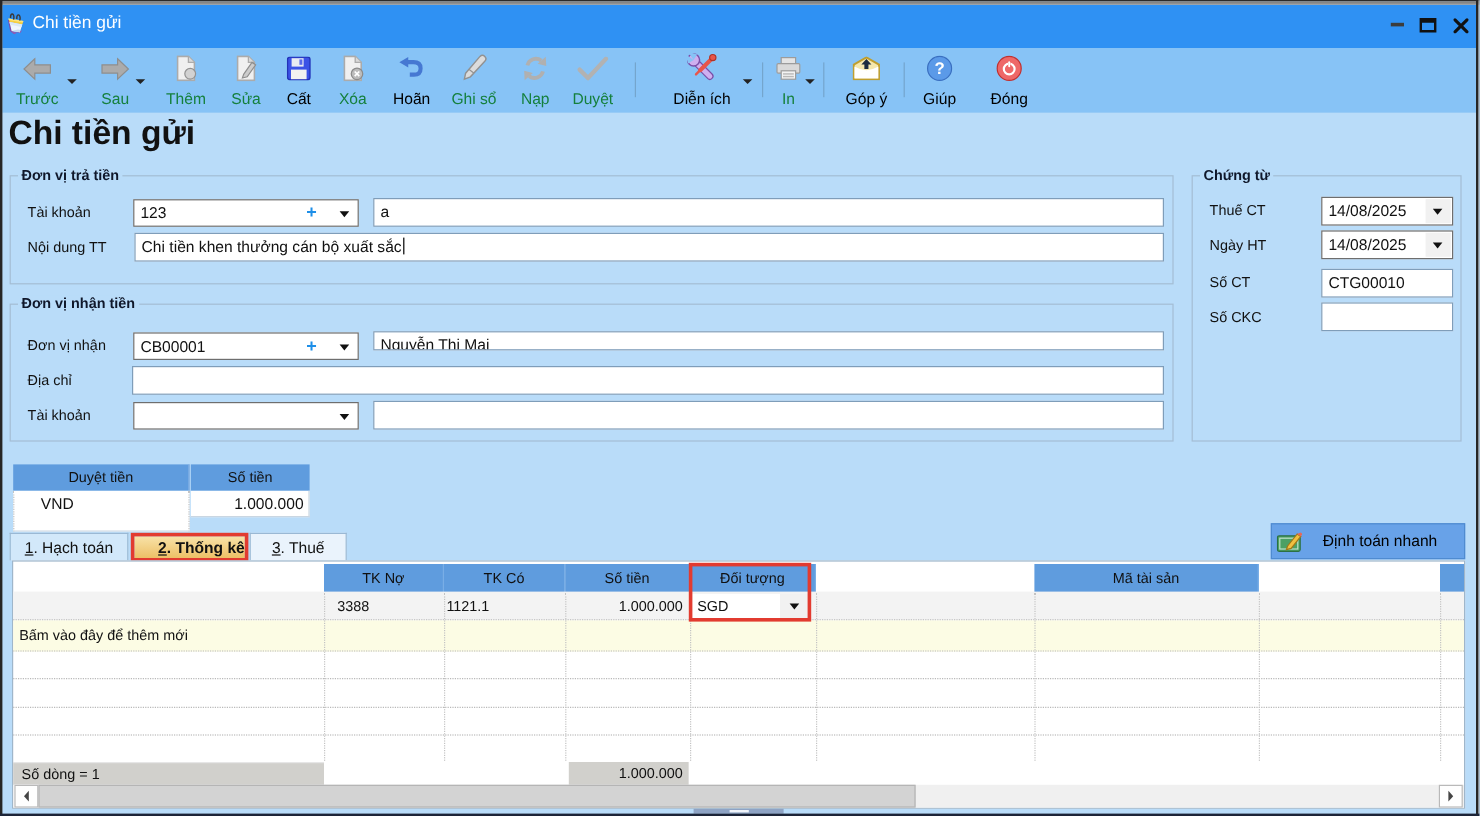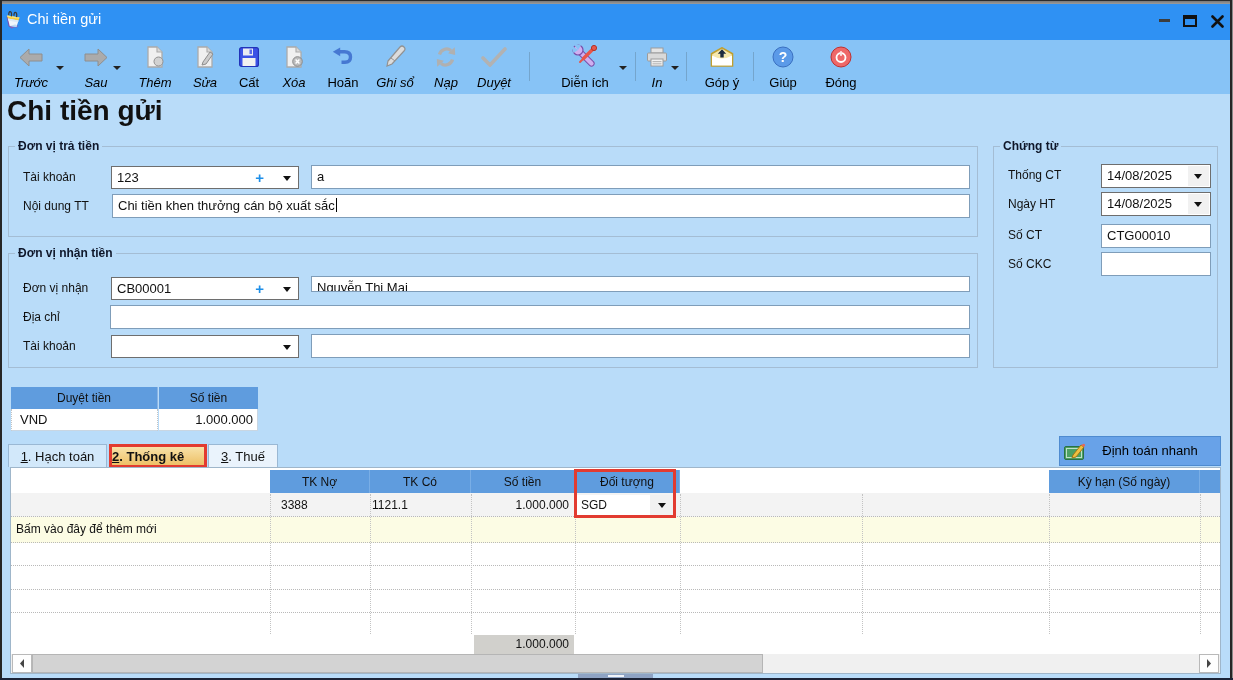--- a/index.html
+++ b/index.html
@@ -12,21 +12,21 @@
   #leftedge  { left:0; top:0; width:2px; height:680px; background:#262626; }
   #rightedge { left:1230px; top:0; width:2px; height:680px; background:#262626; }
   #rightlite { left:1232px; top:0; width:1px; height:680px; background:#8a8a8a; }
   #botborder { left:0; top:678px; width:1233px; height:2px; background:#1c2438; }
   #titlebar  { left:2px; top:4px; width:1228px; height:36px; background:#2f91f3; }
   #titletext { left:27px; top:11px; color:#fff; font-size:14.5px; }
   .winbtn { color:#111; font-weight:bold; }
   #toolbar { left:2px; top:40px; width:1228px; height:54px; background:#87c3f6; }
   .tbtn { position:absolute; top:0; height:54px; text-align:center; }
   .tbtn .lbl { position:absolute; top:35px; width:100%; font-size:13px; color:#151515; }
-  .tbtn.dis .lbl { color:#000000;font-style:italic; }
+  .tbtn.dis .lbl { color:#15803d; }
   .tbtn svg { position:absolute; top:6px; left:50%; transform:translateX(-50%); }
   .tsep { position:absolute; top:12px; width:1px; height:29px; background:#74a5cd; }
   .tdrop { position:absolute; top:26px; width:0; height:0; border-left:4px solid transparent; border-right:4px solid transparent; border-top:4px solid #222; }
   
   #content { left:2px; top:94px; width:1228px; height:584px; background:#b9dcf9; }
   h1 { position:absolute; left:7px; top:95px; font-size:28px; color:#111; letter-spacing:0px; }
   .grp { position:absolute; border:1px solid #a4bdd4; }
   .grp .cap { position:absolute; top:-8px; left:6px; background:#b9dcf9; padding:0 3px; font-size:12px; font-weight:bold; color:#0f172a; }
   .flabel { position:absolute; font-size:12px; color:#111; }
   .tbox { position:absolute; background:#fff; border:1px solid #7f9db9; font-size:13px; color:#111; line-height:21px; padding:0 5px; white-space:nowrap; overflow:hidden; }
@@ -227,58 +227,58 @@
 <div class="tbox" style="left:110px;top:305px;width:860px;height:24px"></div>
 <div class="flabel" style="left:23px;top:339px">Tài khoản</div>
 <div class="combo" style="left:111px;top:335px;width:188px;height:23px">
     <span class="dn" style="right:7px;top:9px"></span>
   </div>
 <div class="tbox" style="left:311px;top:334px;width:659px;height:24px"></div>
 
 <div class="grp" style="left:993px;top:146px;width:225px;height:222px">
     <div class="cap">Chứng từ</div>
   </div>
-<div class="flabel" style="left:1008px;top:168px">Thống CT</div>
+<div class="flabel" style="left:1008px;top:168px">Thuế CT</div>
 <div class="combo" style="left:1101px;top:164px;width:110px;height:24px">14/08/2025<div class="dbtn">
       <span class="dn"></span>
     </div></div>
 <div class="flabel" style="left:1008px;top:197px">Ngày HT</div>
 <div class="combo" style="left:1101px;top:192px;width:110px;height:24px">14/08/2025<div class="dbtn">
       <span class="dn"></span>
     </div></div>
 <div class="flabel" style="left:1008px;top:228px">Số CT</div>
 <div class="tbox" style="left:1101px;top:224px;width:110px;height:24px;line-height:22px">CTG00010</div>
 <div class="flabel" style="left:1008px;top:257px">Số CKC</div>
 <div class="tbox" style="left:1101px;top:252px;width:110px;height:24px"></div>
 
 <div class="cthead" style="left:11px;top:387px;width:147px;height:22px;border-right:1px solid #8ab4e4">Duyệt tiền</div>
 <div class="cthead" style="left:159px;top:387px;width:99px;height:22px">Số tiền</div>
-<div class="ctcell" style="left:11px;top:409px;width:147px;height:22px;padding-left:8px;border-left:1px dotted #c3c3c3;border-bottom:1px solid #c9d6e2;border-right:1px dotted #c3c3c3">VND</div>
+<div class="ctcell" style="left:11px;top:409px;width:147px;height:34px;padding-left:22px;border-left:1px dotted #c3c3c3;border-bottom:1px solid #c9d6e2;border-right:1px dotted #c3c3c3">VND</div>
 <div class="ctcell" style="left:159px;top:409px;width:99px;height:22px;text-align:right;padding-right:4px;border-bottom:1px solid #c9d6e2;border-right:1px solid #c9d6e2">1.000.000</div>
 
 <div class="tab" style="left:8px;top:444px;width:99px;height:23px;line-height:23px;background:#d2e8fa;border:1px solid #9ab8d4;border-bottom:none"><u>1</u>. Hạch toán</div>
-<div class="redbox" style="left:109px;top:444px;width:98px;height:24px;background:linear-gradient(#f8e2a8,#edc066);font-weight:bold;font-size:13px;text-align:left;line-height:19px;color:#111"><u>2</u>. Thống kê</div>
-<div class="tab" style="left:208px;top:444px;width:70px;height:23px;line-height:23px;background:#eaf3fc;border:1px solid #9ab8d4;border-bottom:none"><u>3</u>. Thuế</div>
+<div class="redbox" style="left:109px;top:444px;width:98px;height:24px;background:linear-gradient(#f8e2a8,#edc066);font-weight:bold;font-size:13px;text-align:right;line-height:19px;color:#111"><u>2</u>. Thống kê</div>
+<div class="tab" style="left:208px;top:444px;width:81px;height:23px;line-height:23px;background:#eaf3fc;border:1px solid #9ab8d4;border-bottom:none"><u>3</u>. Thuế</div>
 
 <div class="abs" style="left:1059px;top:436px;width:162px;height:30px;background:#68a2e8;border:1px solid #4f8bd0;font-size:13px;color:#000;line-height:28px;text-align:center">
   <svg style="position:absolute;left:4px;top:6px" width="22" height="18" viewBox="0 0 22 18">
     <rect x="0.5" y="3.5" width="19" height="13" rx="1.5" fill="#4ca064" stroke="#2c7044"></rect>
     <rect x="2.5" y="5.5" width="15" height="9" fill="none" stroke="#bfe0c8" stroke-width="1"></rect>
     <path d="M9 12 L17 2 L20 4 L12 14 L8 15 Z" fill="#f0c040" stroke="#a07818"></path>
     <path d="M17 2 L20 4 L21 2.5 Q21.3 1 19.8 0.8 Z" fill="#e86858"></path>
   </svg>
   <span style="margin-left:20px">Định toán nhanh</span>
 </div>
 
 <div class="abs" id="grid2" style="left:10px;top:467px;width:1211px;height:207px;background:#fff;border:1px solid #9fb6ca">
   <div class="ghead" style="left:259px;width:100px">TK Nợ</div>
   <div class="ghead" style="left:359px;width:101px">TK Có</div>
   <div class="ghead" style="left:460px;width:104px">Số tiền</div>
   <div class="ghead" style="left:564px;width:105px">Đối tượng</div>
-  <div class="ghead" style="left:1038px;width:151px">Kỳ hạn (Số ngày)</div>
+  <div class="ghead" style="left:851px;width:187px">Mã tài sản</div>
   <div class="ghead" style="left:1189px;width:20px;border-right:none"></div>
   <div class="grow" style="left:0;top:25px;width:1209px;height:24px;background:#f3f3f3"></div>
   <div class="grow" style="left:0;top:49px;width:1209px;height:26px;background:#fcfce4"></div>
   <div class="grow" style="left:0;top:75px;width:1209px;height:23px"></div>
   <div class="grow" style="left:0;top:98px;width:1209px;height:24px"></div>
   <div class="grow" style="left:0;top:122px;width:1209px;height:23px"></div>
   <div class="grow" style="left:0;top:145px;width:1209px;height:22px;border-bottom:none"></div>
   <div class="gcol" style="left:259px;height:142px"></div>
   <div class="gcol" style="left:359px;height:142px"></div>
   <div class="gcol" style="left:460px;height:142px"></div>
@@ -290,20 +290,21 @@
   <div class="gtext" style="left:270px;top:30px">3388</div>
   <div class="gtext" style="left:361px;top:30px">1121.1</div>
   <div class="gtext" style="left:460px;top:30px;width:98px;text-align:right">1.000.000</div>
   <div class="abs" style="left:564px;top:27px;width:101px;height:21px;background:#fff;font-size:12px;line-height:21px;padding-left:6px;color:#111">SGD
     <div class="dbtn" style="right:0;top:0;bottom:0;width:26px;background:#f1f1f1">
         <span class="dn" style="left:8px;top:8px"></span>
       </div>
   </div>
   <div class="gtext" style="left:5px;top:54px">Bấm vào đây để thêm mới</div>
 
+  <div class="fcell" style="left:0;top:167px;width:259px;height:19px;background:#d1d0cc;padding-left:7px;border-top:1px solid #e6e6e6">Số dòng = 1</div>
   <div class="fcell" style="left:259px;top:167px;width:204px;height:19px;background:#fff"></div>
   <div class="fcell" style="left:463px;top:167px;width:100px;height:19px;background:#d1d0cc;text-align:right;padding-right:5px">1.000.000</div>
   <div class="fcell" style="left:563px;top:167px;width:646px;height:19px;background:#fff"></div>
 
   <div class="abs" style="left:0;top:186px;width:1209px;height:19px;background:#f0f0f0"></div>
   <div class="sbtn" style="left:1px;top:186px;width:20px;height:19px"><svg width="18" height="17" viewBox="0 0 18 17">
         <path d="M11 4 L7 8.5 L11 13 Z" fill="#444"></path>
       </svg></div>
   <div class="abs" style="left:21px;top:186px;width:731px;height:19px;background:#d3d3d3;border:1px solid #b5b5b5"></div>
   <div class="sbtn" style="left:1188px;top:186px;width:20px;height:19px"><svg width="18" height="17" viewBox="0 0 18 17">

